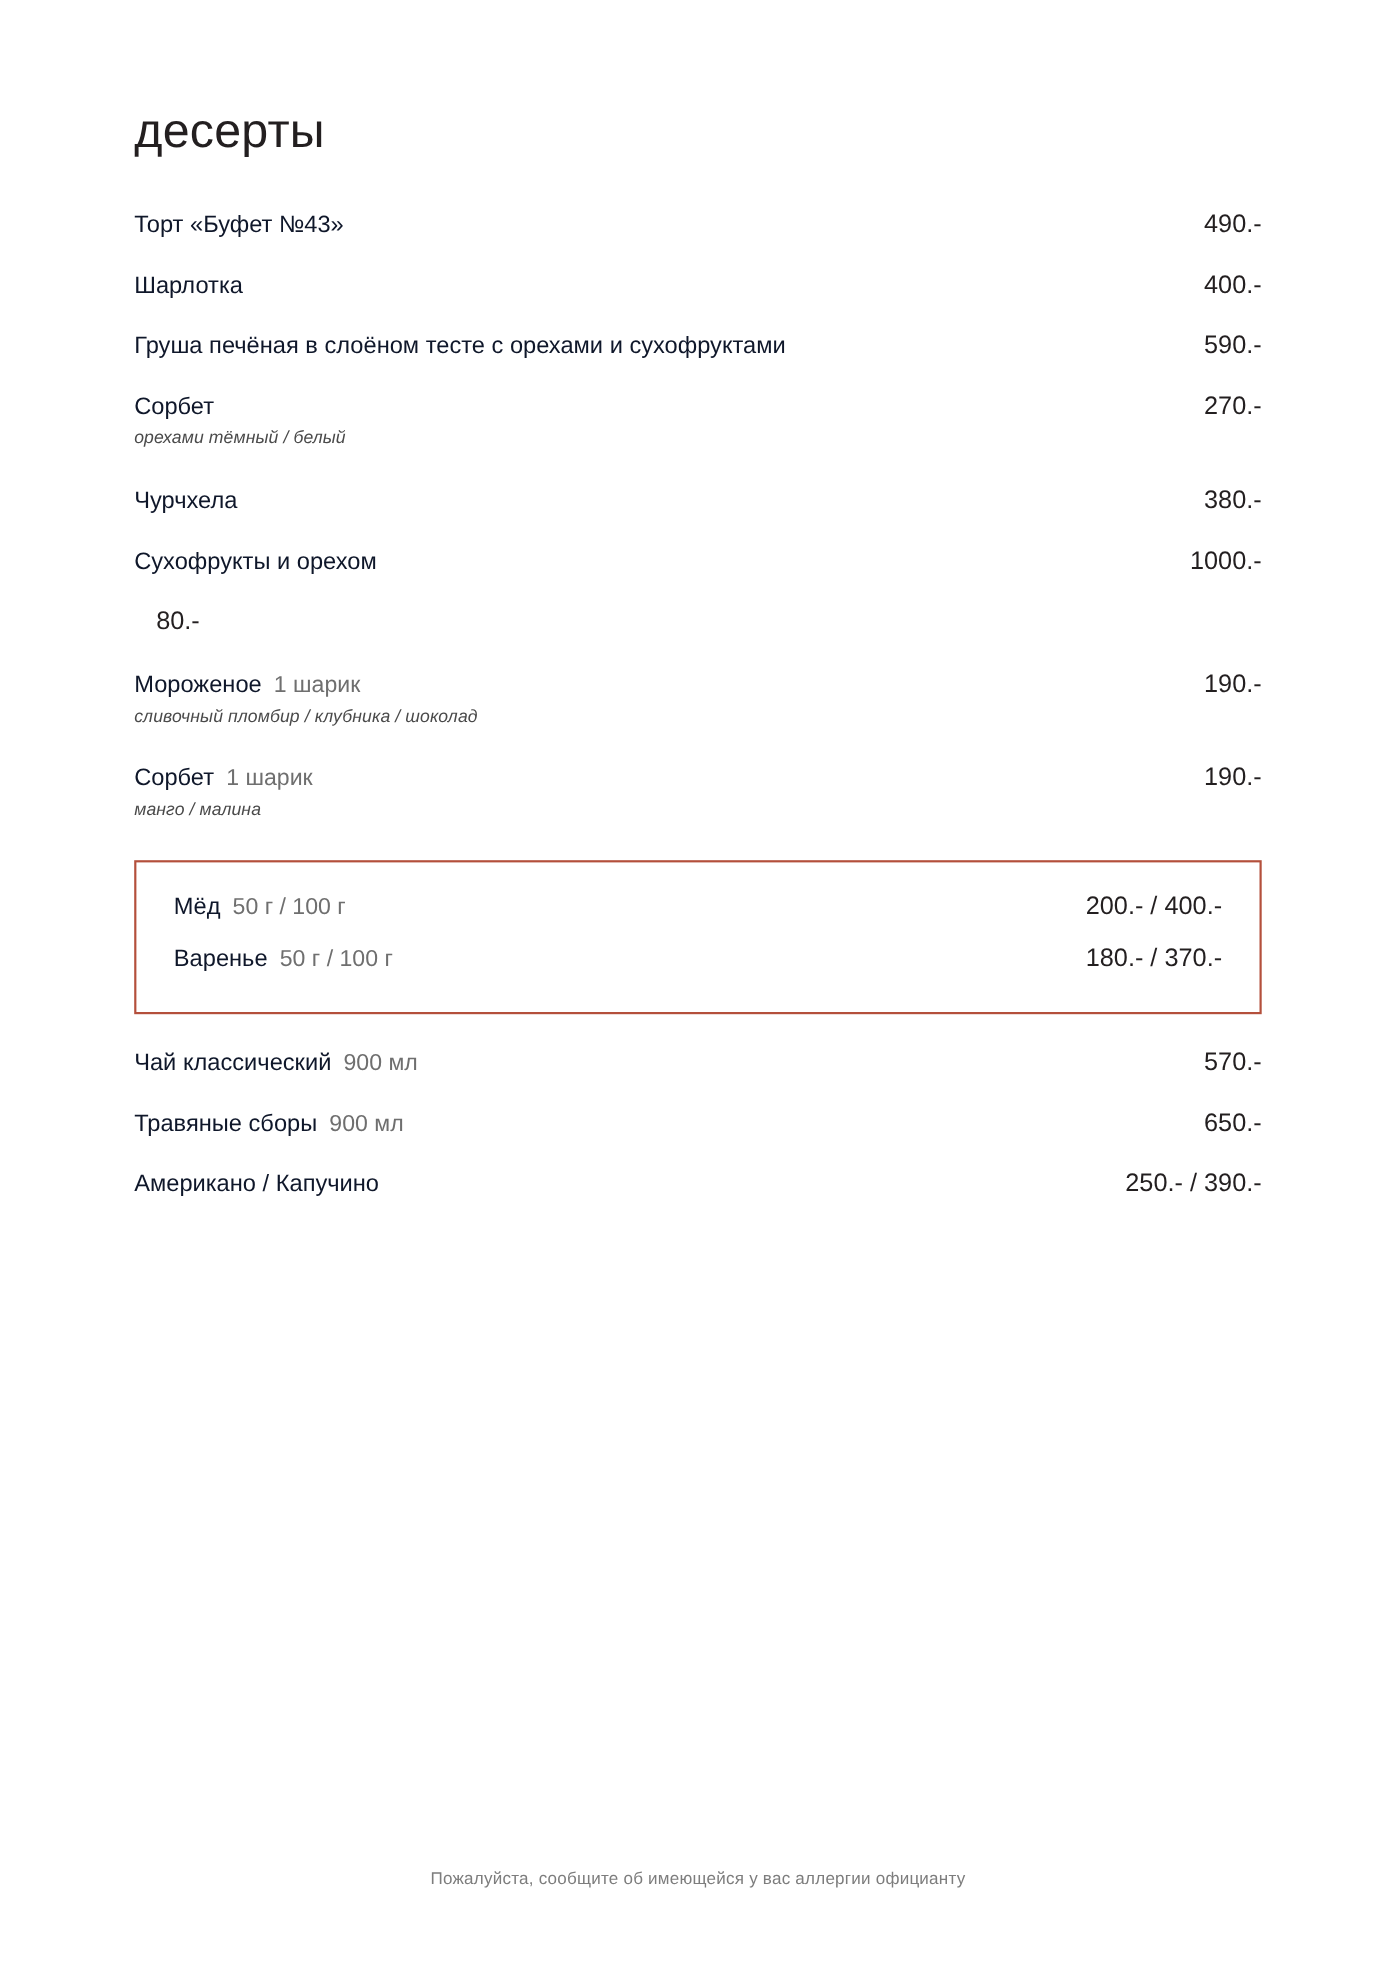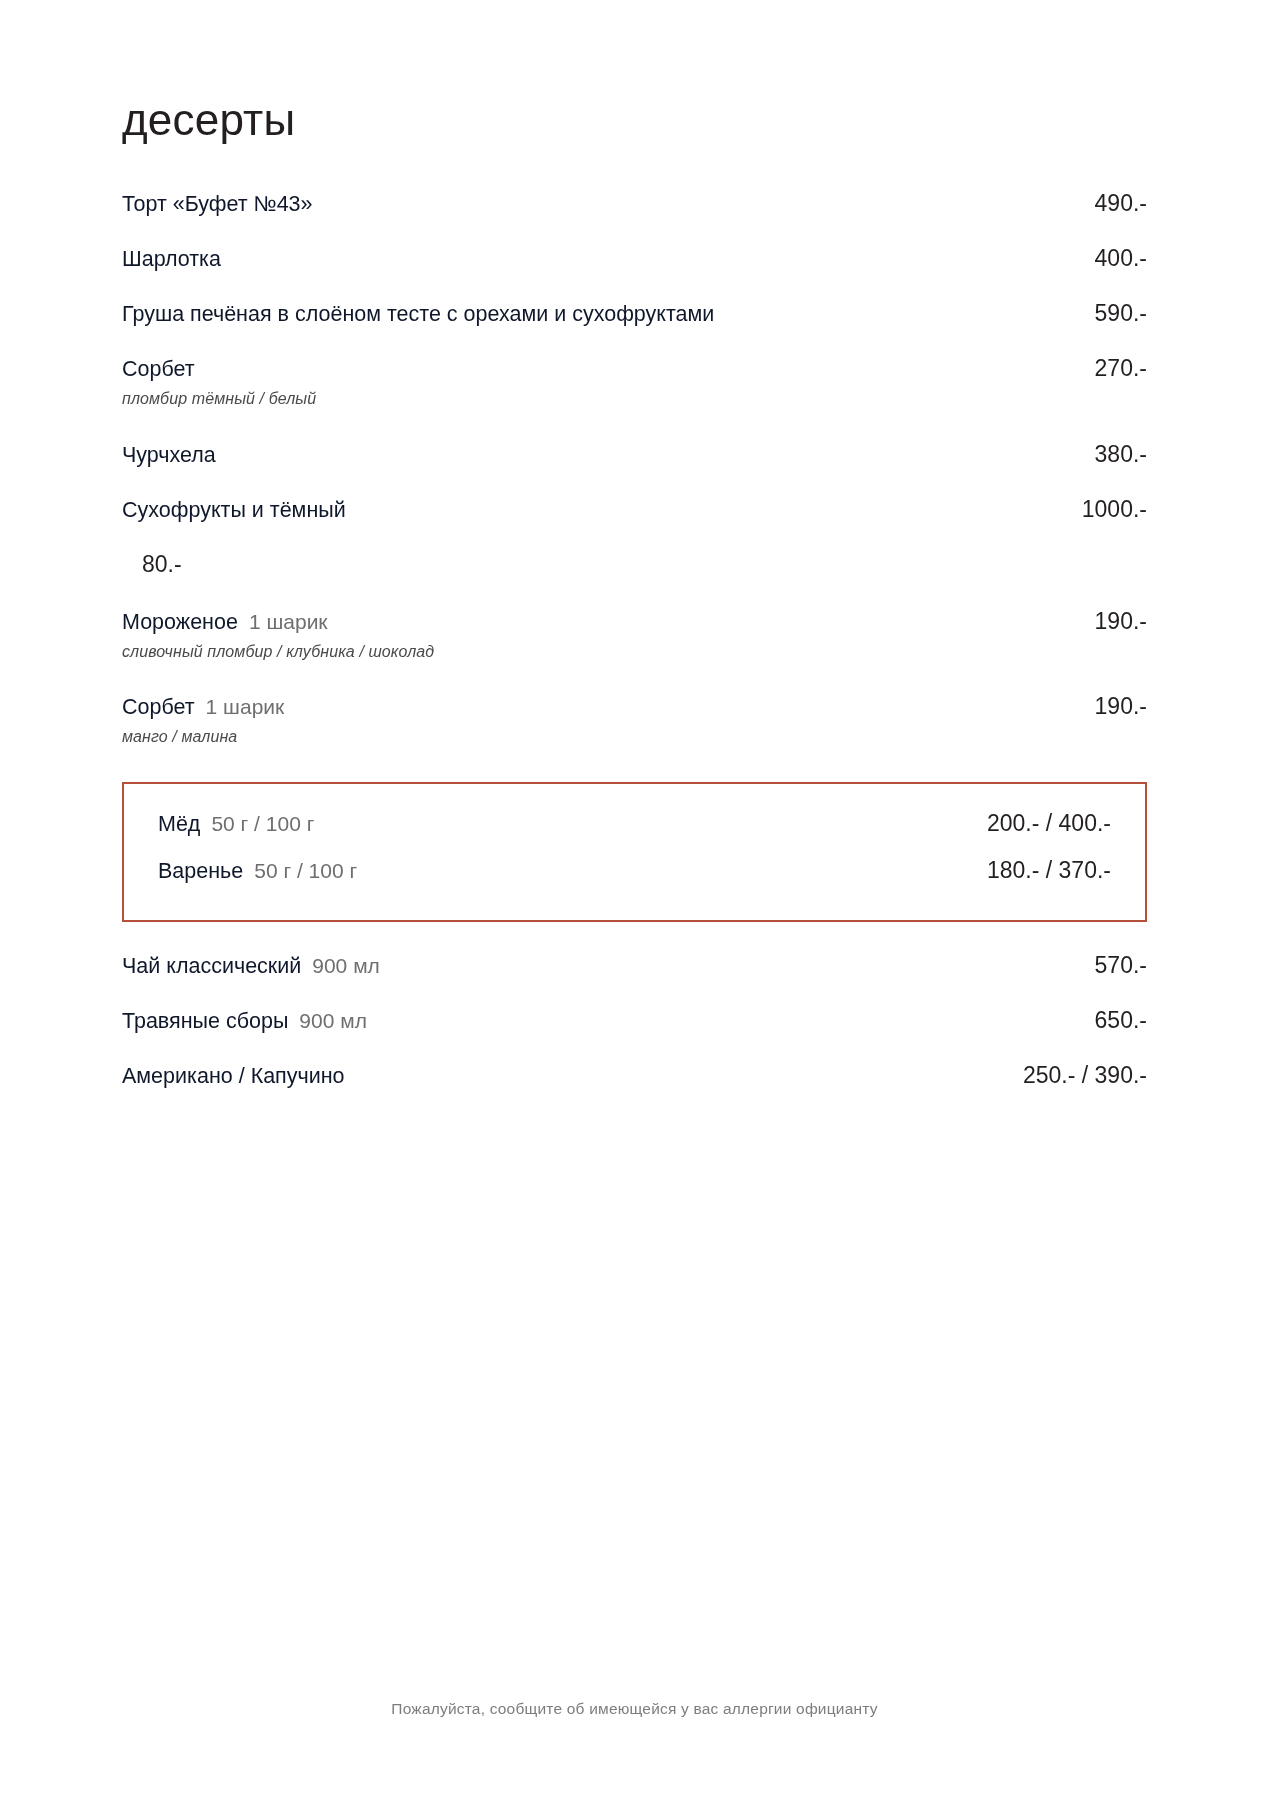--- a/index.html
+++ b/index.html
@@ -138,38 +138,38 @@
         </div>
       </div>
       <span class="item-price">590.-</span>
     </div>
 
     <div class="menu-row sub-gap">
       <div class="name-block">
         <div class="name-line">
           <span class="item-name">Сорбет</span>
         </div>
-        <div class="item-sub">пломбир тёмный / белый</div>
+        <div class="item-sub">орехами тёмный / белый</div>
       </div>
       <span class="item-price">270.-</span>
     </div>
 
     <div class="menu-row">
       <div class="name-block">
         <div class="name-line">
           <span class="item-name">Чурчхела</span>
         </div>
       </div>
       <span class="item-price">380.-</span>
     </div>
 
     <div class="menu-row">
       <div class="name-block">
         <div class="name-line">
-          <span class="item-name">Сухофрукты и тёмный</span>
+          <span class="item-name">Сухофрукты и орехом</span>
         </div>
       </div>
       <span class="item-price">1000.-</span>
     </div>
 
     <div class="menu-row sub-gap">
       <span class="item-price">80.-</span>
     </div>
 
     <div class="menu-row sub-gap">

